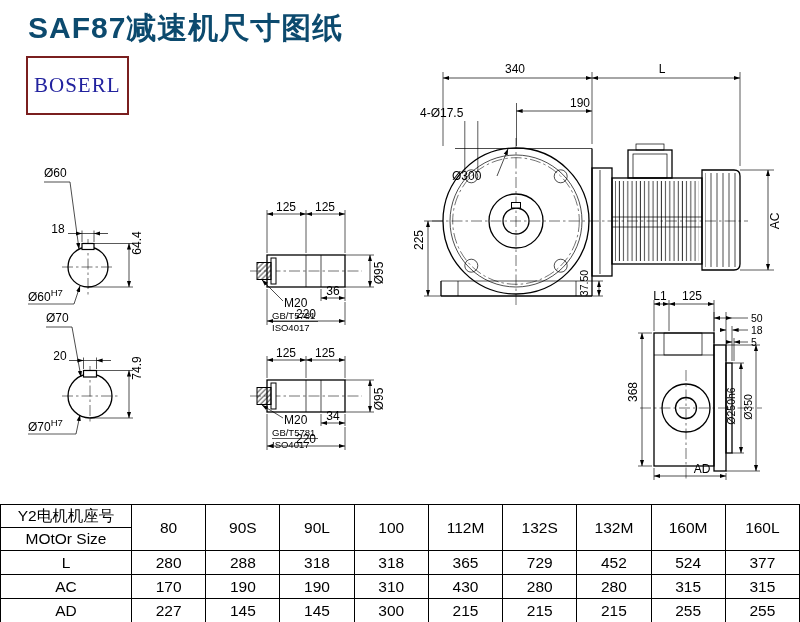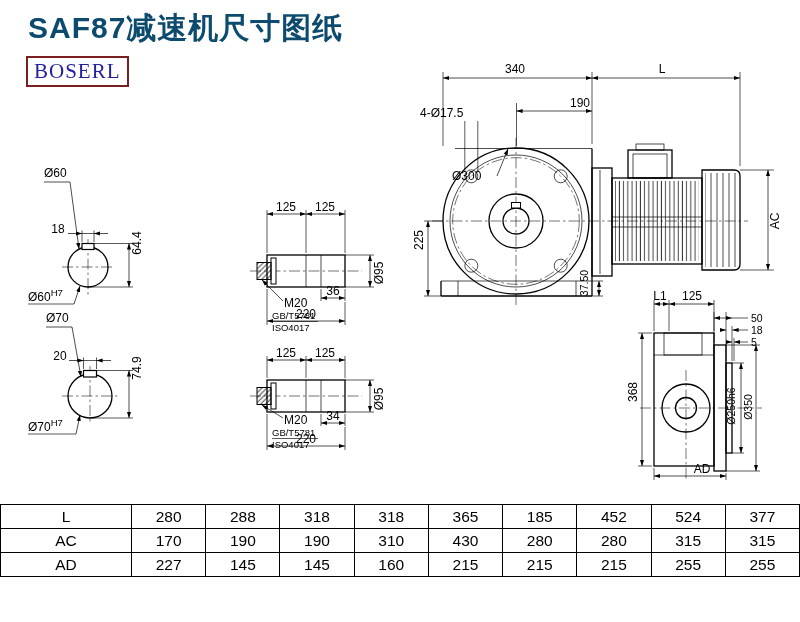--- a/index.html
+++ b/index.html
@@ -1,18 +1,18 @@
 <!DOCTYPE html>
 <html><head>
 <meta charset="utf-8">
 <style>
   html,body{margin:0;padding:0;background:#fff;}
   body{width:800px;height:622px;position:relative;font-family:"Liberation Sans",sans-serif;overflow:hidden;}
   .title{position:absolute;left:28px;top:8px;font-size:30px;font-weight:bold;color:#0c4a6e;letter-spacing:1px;}
-  .logo{position:absolute;left:26px;top:56px;border:2px solid #7a1f1f;padding:1px 6px;background:#fff;}
+  .logo{position:absolute;left:26px;top:56px;border:2px solid #7a1f1f;padding:15px 6px;background:#fff;}
   .logo span{font-family:"Liberation Serif",serif;font-size:21px;color:#22229e;letter-spacing:1px;}
   svg{position:absolute;left:0;top:0;}
   svg text{font-family:"Liberation Sans",sans-serif;font-size:12px;fill:#000;}
   .t10{font-size:9.5px;} .t11{font-size:10.5px;}
   .obj{stroke:#000;stroke-width:1.3;fill:none;}
   .thin{stroke:#000;stroke-width:0.7;fill:none;}
   .ext{stroke:#000;stroke-width:0.65;fill:none;}
   .cl{stroke:#000;stroke-width:0.55;fill:none;stroke-dasharray:11 3 2.5 3;}
   .dm{stroke:#000;stroke-width:0.7;fill:none;}
   .spec-table{position:absolute;left:0px;top:504px;width:800px;border-collapse:collapse;table-layout:fixed;}
@@ -286,28 +286,43 @@
       <col>
       <col>
       <col>
       <col>
       <col>
       <col>
       <col>
       <col>
     </colgroup>
   <tbody>
+      <tr class="hdr">
+    <th class="hdrcell">
+      <div class="l1">Y2电机机座号</div>
+      <div>MOtOr Size</div>
+    </th>
+    <th>80</th>
+    <th>90S</th>
+    <th>90L</th>
+    <th>100</th>
+    <th>112M</th>
+    <th>132S</th>
+    <th>132M</th>
+    <th>160M</th>
+    <th>160L</th>
+  </tr>
   <tr>
     <th>L</th>
     <td>280</td>
     <td>288</td>
     <td>318</td>
     <td>318</td>
     <td>365</td>
-    <td>185</td>
+    <td>729</td>
     <td>452</td>
     <td>524</td>
     <td>377</td>
   </tr>
   <tr>
     <th>AC</th>
     <td>170</td>
     <td>190</td>
     <td>190</td>
     <td>310</td>
@@ -315,21 +330,21 @@
     <td>280</td>
     <td>280</td>
     <td>315</td>
     <td>315</td>
   </tr>
   <tr>
     <th>AD</th>
     <td>227</td>
     <td>145</td>
     <td>145</td>
-    <td>160</td>
+    <td>300</td>
     <td>215</td>
     <td>215</td>
     <td>215</td>
     <td>255</td>
     <td>255</td>
   </tr>
 </tbody>
   </table>
 
 </body></html>

